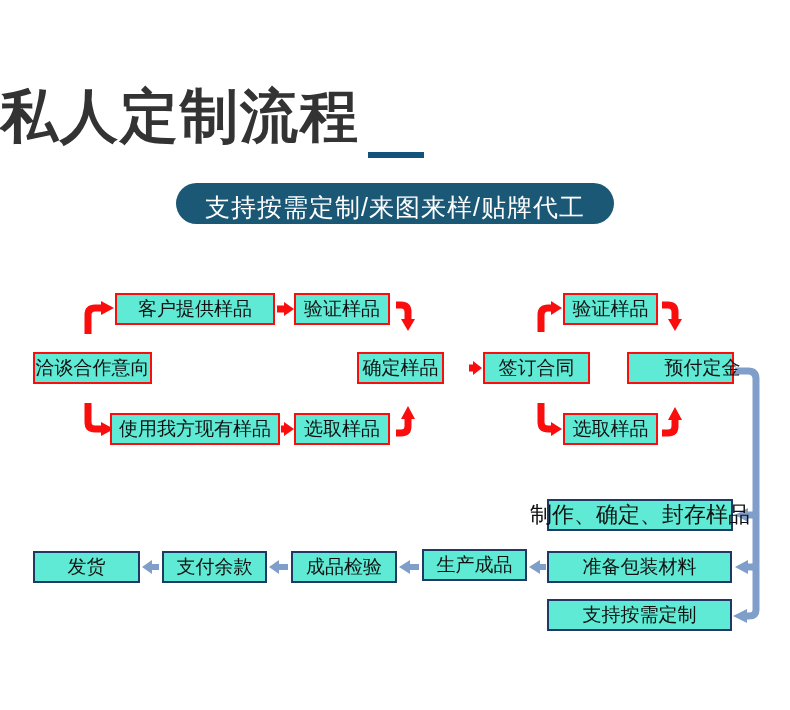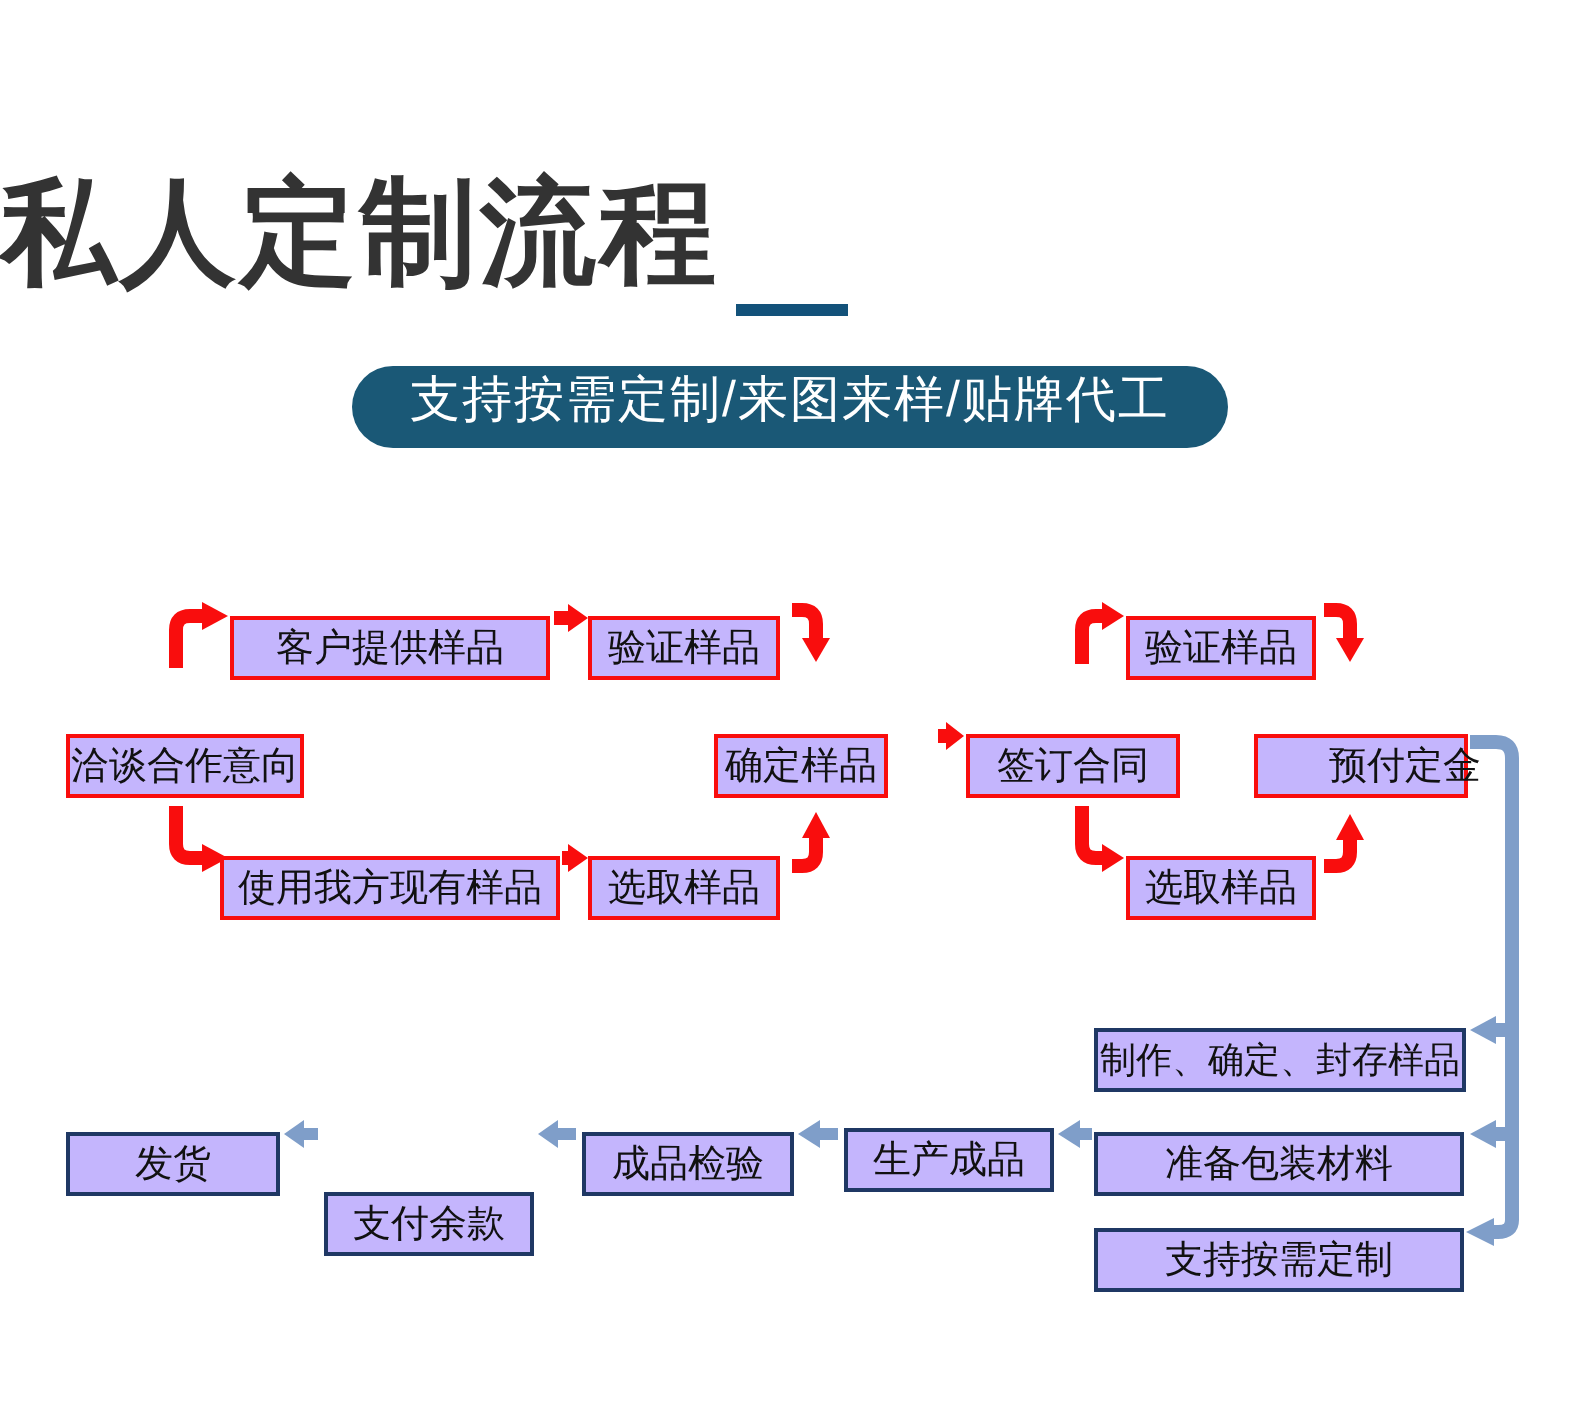--- a/index.html
+++ b/index.html
@@ -15,34 +15,33 @@
     font-size:58px;font-weight:bold;color:#333333;
     letter-spacing:2px;
   }
   .title-underline{
     position:absolute;left:368px;top:152px;width:56px;height:6px;
     background:#13527a;
   }
   .banner{
     position:absolute;left:176px;top:183px;width:438px;height:41px;
     background:#1a5876;border-radius:21px;
-    display:flex;align-items:flex-start;justify-content:center;
+    display:flex;align-items:flex-end;justify-content:center;
     color:#ffffff;font-size:25px;letter-spacing:1px;
   }
   .box{
     position:absolute;height:32px;box-sizing:border-box;
-    background:#c4b5fd;
+    background:#5eead4;
     display:flex;align-items:center;justify-content:center;
     font-size:19px;color:#111111;white-space:nowrap;
     z-index:2;
-    margin-top:15px;
   }
   .box.red{border:2px solid #f90d0d;}
   .box.navy{border:2px solid #1f3864;}
-  .box.longtext{font-size:18px;}
+  .box.longtext{font-size:22px;}
   svg.arrows{position:absolute;left:0;top:0;z-index:1;}
 </style>
 </head>
 <body>
 
 <div class="page">
 
   <div class="title">私人定制流程</div>
   <div class="title-underline"></div>
   <div class="banner">
@@ -153,17 +152,17 @@
   <div class="box navy longtext" style="left:547px;top:499px;width:186px;">制作、确定、封存样品</div>
 
   <div class="box navy" style="left:547px;top:551px;width:185px;">准备包装材料</div>
 
   <div class="box navy" style="left:547px;top:599px;width:185px;">支持按需定制</div>
 
   <div class="box navy" style="left:422px;top:549px;width:105px;">生产成品</div>
 
   <div class="box navy" style="left:291px;top:551px;width:106px;">成品检验</div>
 
-  <div class="box navy" style="left:162px;top:581px;width:105px;">支付余款</div>
+  <div class="box navy" style="left:162px;top:551px;width:105px;">支付余款</div>
 
   <div class="box navy" style="left:33px;top:551px;width:107px;">发货</div>
 
 </div>
 
 </body></html>

